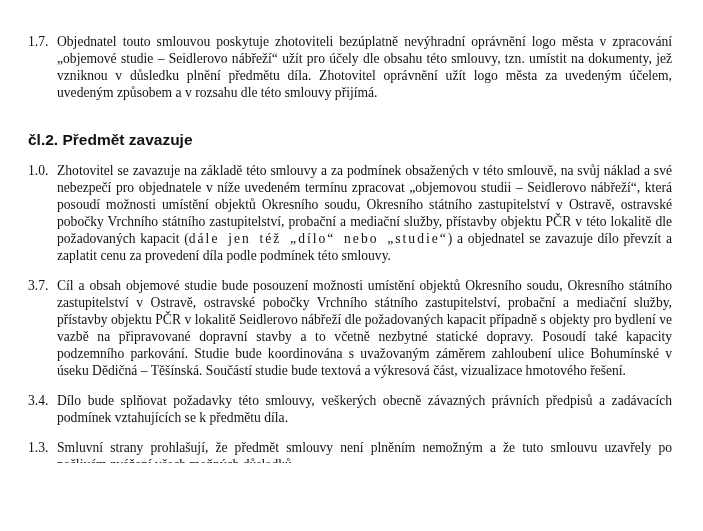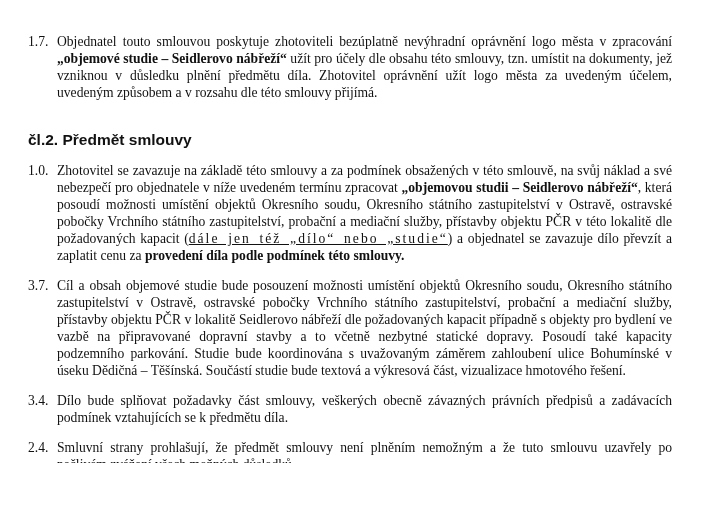--- a/index.html
+++ b/index.html
@@ -26,60 +26,59 @@
   }
   .clause-num {
     flex: 0 0 29px;
     width: 29px;
   }
   .clause-body {
     flex: 1 1 auto;
     text-align: justify;
   }
   .run-bold {
-    font-weight: bold;
+    font-weight: normal;
   }
   .run-spaced {
     letter-spacing: 2px;
     word-spacing: 2px;
-    text-decoration: underline;
   }
   .section-heading {
     font-family: "Liberation Sans", "DejaVu Sans", sans-serif;
     font-weight: bold;
     font-size: 15.5px;
     line-height: 18px;
     margin: 30px 0 13px 0;
   }
 </style>
 </head>
 <body>
 
 <div class="page">
 
   <div class="clause">
     <span class="clause-num">1.7.</span>
     <span class="clause-body"><span>Objednatel touto smlouvou poskytuje zhotoviteli bezúplatně nevýhradní oprávnění logo města v zpracování </span><span class="run-bold">„objemové studie – Seidlerovo nábřeží“</span><span> užít pro účely dle obsahu této smlouvy, tzn. umístit na dokumenty, jež vzniknou v důsledku plnění předmětu díla. Zhotovitel oprávnění užít logo města za uvedeným účelem, uvedeným způsobem a v rozsahu dle této smlouvy přijímá.</span></span>
   </div>
 
-  <div class="section-heading">čl.2. Předmět smlouvy</div>
+  <div class="section-heading">čl.2. Předmět zavazuje</div>
 
   <div class="clause">
     <span class="clause-num">1.0.</span>
     <span class="clause-body"><span>Zhotovitel se zavazuje na základě této smlouvy a za podmínek obsažených v této smlouvě, na svůj náklad a své nebezpečí pro objednatele v níže uvedeném termínu zpracovat </span><span class="run-bold">„objemovou studii – Seidlerovo nábřeží“</span><span>, která posoudí možnosti umístění objektů Okresního soudu, Okresního státního zastupitelství v Ostravě, ostravské pobočky Vrchního státního zastupitelství, probační a mediační služby, přístavby objektu PČR v této lokalitě dle požadovaných kapacit (</span><span class="run-spaced">dále jen též „dílo“ nebo „studie“</span><span>) a objednatel se zavazuje dílo převzít a zaplatit cenu za </span><span class="run-bold">provedení díla podle podmínek této smlouvy.</span></span>
   </div>
 
   <div class="clause">
     <span class="clause-num">3.7.</span>
     <span class="clause-body"><span>Cíl a obsah objemové studie bude posouzení možnosti umístění objektů Okresního soudu, Okresního státního zastupitelství v Ostravě, ostravské pobočky Vrchního státního zastupitelství, probační a mediační služby, přístavby objektu PČR v lokalitě Seidlerovo nábřeží dle požadovaných kapacit případně s objekty pro bydlení ve vazbě na připravované dopravní stavby a to včetně nezbytné statické dopravy. Posoudí také kapacity podzemního parkování. Studie bude koordinována s uvažovaným záměrem zahloubení ulice Bohumínské v úseku Dědičná – Těšínská. Součástí studie bude textová a výkresová část, vizualizace hmotového řešení.</span></span>
   </div>
 
   <div class="clause">
     <span class="clause-num">3.4.</span>
-    <span class="clause-body"><span>Dílo bude splňovat požadavky část smlouvy, veškerých obecně závazných právních předpisů a zadávacích podmínek vztahujících se k předmětu díla.</span></span>
+    <span class="clause-body"><span>Dílo bude splňovat požadavky této smlouvy, veškerých obecně závazných právních předpisů a zadávacích podmínek vztahujících se k předmětu díla.</span></span>
   </div>
 
   <div class="clause">
-    <span class="clause-num">2.4.</span>
+    <span class="clause-num">1.3.</span>
     <span class="clause-body"><span>Smluvní strany prohlašují, že předmět smlouvy není plněním nemožným a že tuto smlouvu uzavřely po pečlivém zvážení všech možných důsledků.</span></span>
   </div>
 
 </div>
 
 </body></html>

